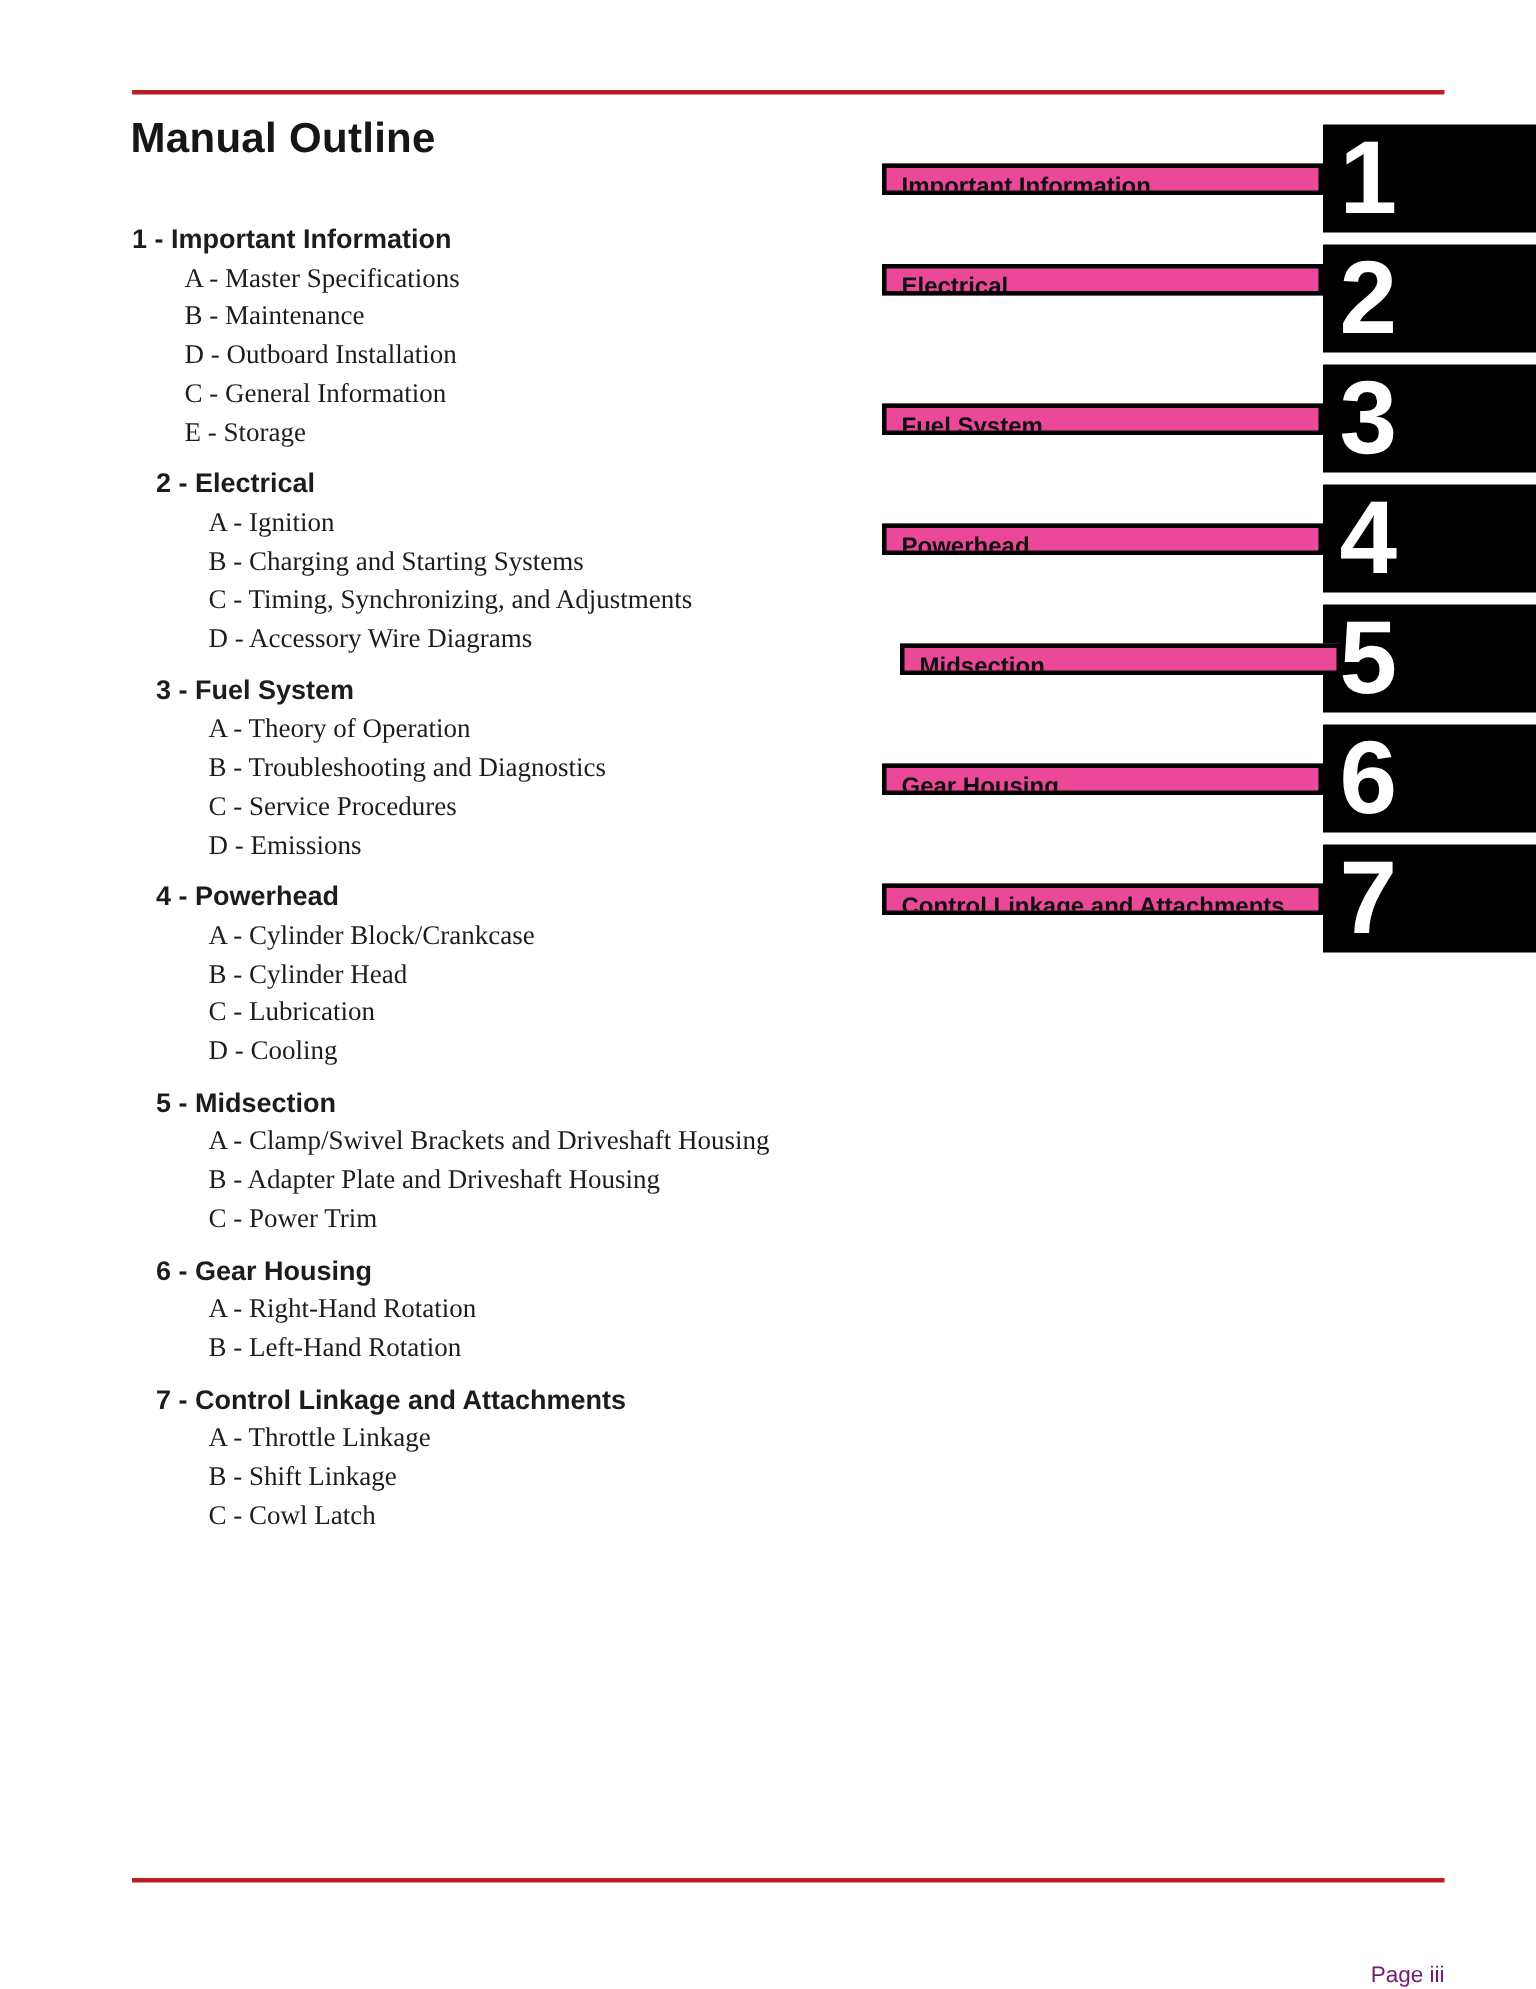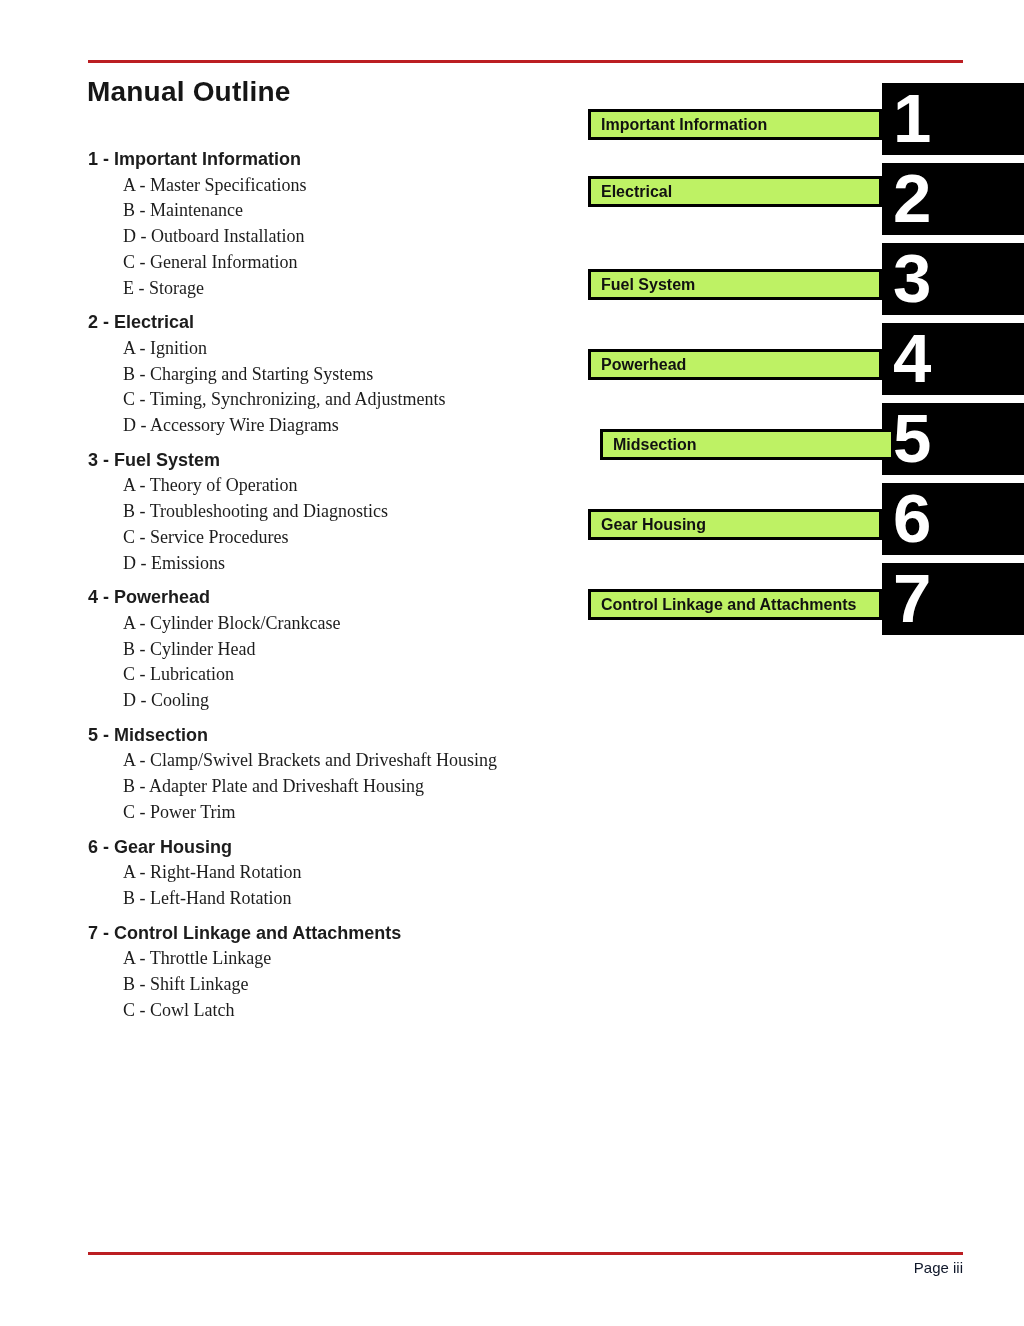--- a/index.html
+++ b/index.html
@@ -40,21 +40,21 @@
 
   .outline {
     position: absolute;
     left: 88px;
     top: 147px;
     width: 560px;
     font-size: 18px;
     line-height: 25.7px;
     color: #1c1c1c;
   }
-  .outline .section + .section { margin-top: 9px; }
+  .outline .section + .section { margin-top: 9px; margin-left: 16px; }
   .sec-header { font-weight: 700; }
   .sec-item { margin-left: 35px; font-family: Liberation Serif, serif; }
 
   .tabs { position: absolute; left: 0; top: 0; width: 1024px; height: 700px; }
   .tab-num {
     position: absolute;
     left: 882px;
     width: 142px;
     height: 72px;
     background: var(--tab-bg, #000000);
@@ -63,39 +63,39 @@
     font-weight: 700;
     line-height: 72px;
     padding-left: 11px;
     box-sizing: border-box;
     overflow: hidden;
   }
   .tab-label {
     position: absolute;
     left: 588px;
     width: 294px;
-    height: 31px;
-    background: #bef264;
+    height: 21px;
+    background: #ec4899;
     border: 3px solid #000000;
     box-sizing: border-box;
     font-size: 16px;
     font-weight: 700;
     line-height: 25px;
     padding-left: 10px;
     color: #111111;
     white-space: nowrap;
     overflow: hidden;
   }
 
   .page-number {
     position: absolute;
-    top: 1259px;
+    top: 1308px;
     right: 61px;
     font-size: 15px;
-    color: #0f172a;
+    color: #701a75;
   }
 </style>
 </head>
 <body>
 
 <div class="page">
 
   <div class="rule rule-top"></div>
 
   <div class="page-title">Manual Outline</div>

